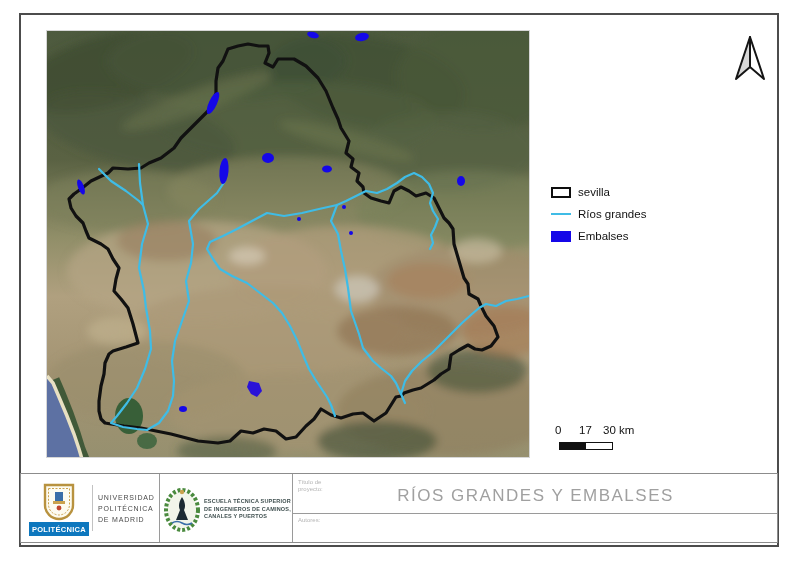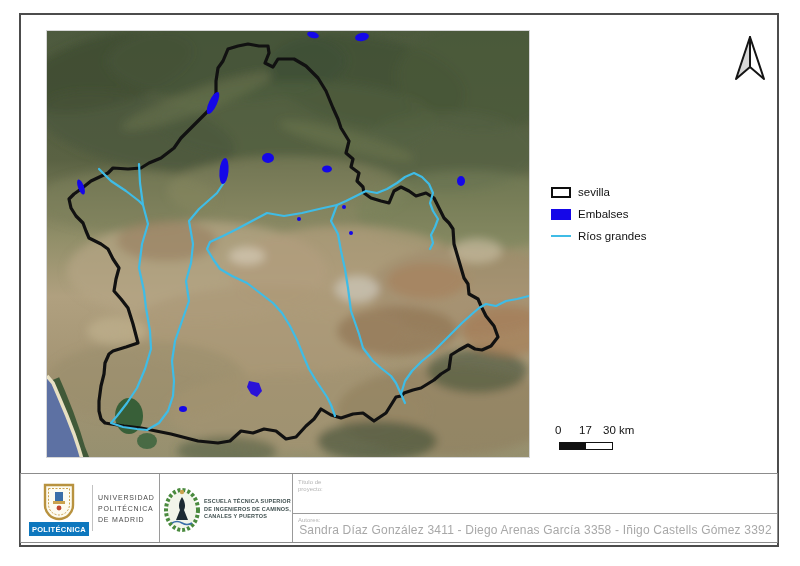--- a/index.html
+++ b/index.html
@@ -150,26 +150,26 @@
     <polygon points="19,4 5,46 19,34" fill="#d7d7d7" stroke="#151515" stroke-width="2" stroke-linejoin="round"></polygon>
     <polygon points="19,4 33,46 19,34" fill="#ffffff" stroke="#151515" stroke-width="2" stroke-linejoin="round"></polygon>
   </svg>
 
   <div class="legend">
     <div class="legend-row">
       <span class="sw sw-outline"></span>
       <span class="legend-label">sevilla</span>
     </div>
     <div class="legend-row">
+      <span class="sw sw-line"></span>
+      <span class="legend-label">Ríos grandes</span>
+    </div>
+    <div class="legend-row">
       <span class="sw sw-fill"></span>
       <span class="legend-label">Embalses</span>
-    </div>
-    <div class="legend-row">
-      <span class="sw sw-line"></span>
-      <span class="legend-label">Ríos grandes</span>
     </div>
   </div>
 
   <div class="scalebar">
     <span class="sb-num" style="left:3px">0</span>
     <span class="sb-num" style="left:27px">17</span>
     <span class="sb-num" style="left:51px">30 km</span>
     <div class="sb-bar">
       <div class="sb-seg1"></div>
       <div class="sb-seg2"></div>
@@ -208,17 +208,17 @@
       <div>CANALES Y PUERTOS</div>
     </div>
 
     <div class="vline" style="left:271px;"></div>
     <div class="hline" style="left:271px;right:0;top:39px;"></div>
 
     <div class="tiny-label" style="left:277px;top:5px;">
       <div>Título de</div>
       <div>proyecto:</div>
     </div>
+    <div class="proj-title">RÍOS GRANDES Y EMBALSES</div>
 
     <div class="tiny-label" style="left:277px;top:43px;">Autores:</div>
-    <div class="authors">Sandra Díaz González 3411 - Diego Arenas García 3358 - Iñigo Castells Gómez 3392</div>
   </div>
 </div>
 
 </body></html>

